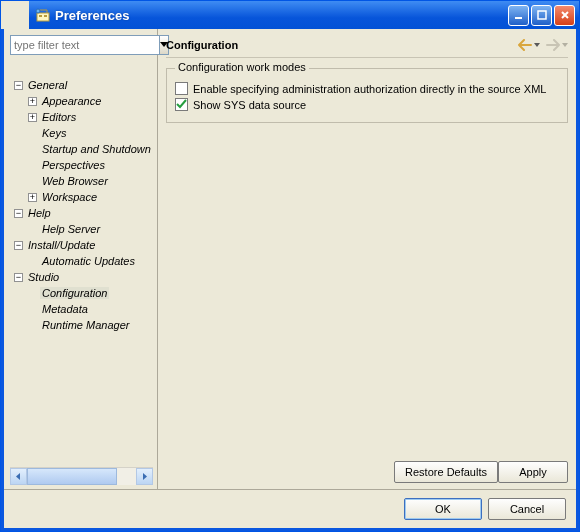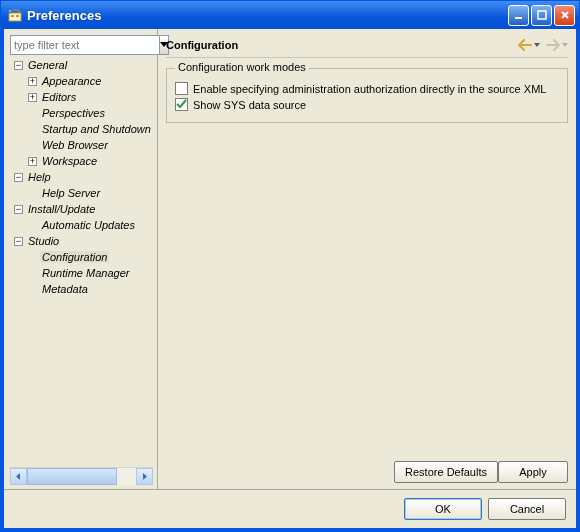--- a/index.html
+++ b/index.html
@@ -23,20 +23,21 @@
   
   .titlebar {
     height: 28px;
     background: linear-gradient(to bottom, #3f8cf3 0%, #0755da 60%, #0352d6 100%);
     display: flex;
     align-items: center;
     padding: 0 4px 0 6px;
     color: #fff;
     font-weight: bold;
     flex: 0 0 auto;
+    margin-left: 28px;
   }
   .titlebar .sysmenu-icon {
     width: 16px;
     height: 16px;
     margin-right: 4px;
     display: inline-block;
   }
   .titlebar .title-text {
     flex: 1 1 auto;
     font-size: 13px;
@@ -83,21 +84,21 @@
     width: 154px;
     display: flex;
     flex-direction: column;
     border-right: 1px solid #aca899;
     box-sizing: border-box;
     padding: 6px 4px 4px 6px;
     min-height: 0;
   }
   .filter-row {
     display: flex;
-    margin-bottom: 0;
+    margin-bottom: 20px;
     flex: 0 0 auto;
   }
   .filter-input {
     flex: 1 1 auto;
     height: 20px;
     border: 1px solid #7f9db9;
     background: #fff;
     font-family: inherit;
     font-size: 11px;
     padding: 0 3px;
@@ -363,25 +364,29 @@
             <div class="tree-row" style="padding-left:18px">
               <span class="tree-toggle">+</span>
               <span class="tree-label">Appearance</span>
             </div>
             <div class="tree-row" style="padding-left:18px">
               <span class="tree-toggle">+</span>
               <span class="tree-label">Editors</span>
             </div>
             <div class="tree-row" style="padding-left:18px">
               <span class="tree-toggle placeholder"></span>
+              <span class="tree-label">Keys</span>
+            </div>
+            <div class="tree-row" style="padding-left:18px">
+              <span class="tree-toggle placeholder"></span>
+              <span class="tree-label">Startup and Shutdown</span>
+            </div>
+            <div class="tree-row" style="padding-left:18px">
+              <span class="tree-toggle placeholder"></span>
               <span class="tree-label">Perspectives</span>
-            </div>
-            <div class="tree-row" style="padding-left:18px">
-              <span class="tree-toggle placeholder"></span>
-              <span class="tree-label">Startup and Shutdown</span>
             </div>
             <div class="tree-row" style="padding-left:18px">
               <span class="tree-toggle placeholder"></span>
               <span class="tree-label">Web Browser</span>
             </div>
             <div class="tree-row" style="padding-left:18px">
               <span class="tree-toggle">+</span>
               <span class="tree-label">Workspace</span>
             </div>
 
@@ -406,25 +411,25 @@
             <div class="tree-row" style="padding-left:4px">
               <span class="tree-toggle">−</span>
               <span class="tree-label">Studio</span>
             </div>
             <div class="tree-row" style="padding-left:18px">
               <span class="tree-toggle placeholder"></span>
               <span class="tree-label selected">Configuration</span>
             </div>
             <div class="tree-row" style="padding-left:18px">
               <span class="tree-toggle placeholder"></span>
+              <span class="tree-label">Metadata</span>
+            </div>
+            <div class="tree-row" style="padding-left:18px">
+              <span class="tree-toggle placeholder"></span>
               <span class="tree-label">Runtime Manager</span>
-            </div>
-            <div class="tree-row" style="padding-left:18px">
-              <span class="tree-toggle placeholder"></span>
-              <span class="tree-label">Metadata</span>
             </div>
 
           </div>
 
           <div class="hscroll">
             <div class="hscroll-btn">
               <svg width="7" height="7" viewBox="0 0 7 7">
                   <path d="M5 0 L5 7 L1 3.5 Z" fill="#3a6db3"></path>
                 </svg>
             </div>

